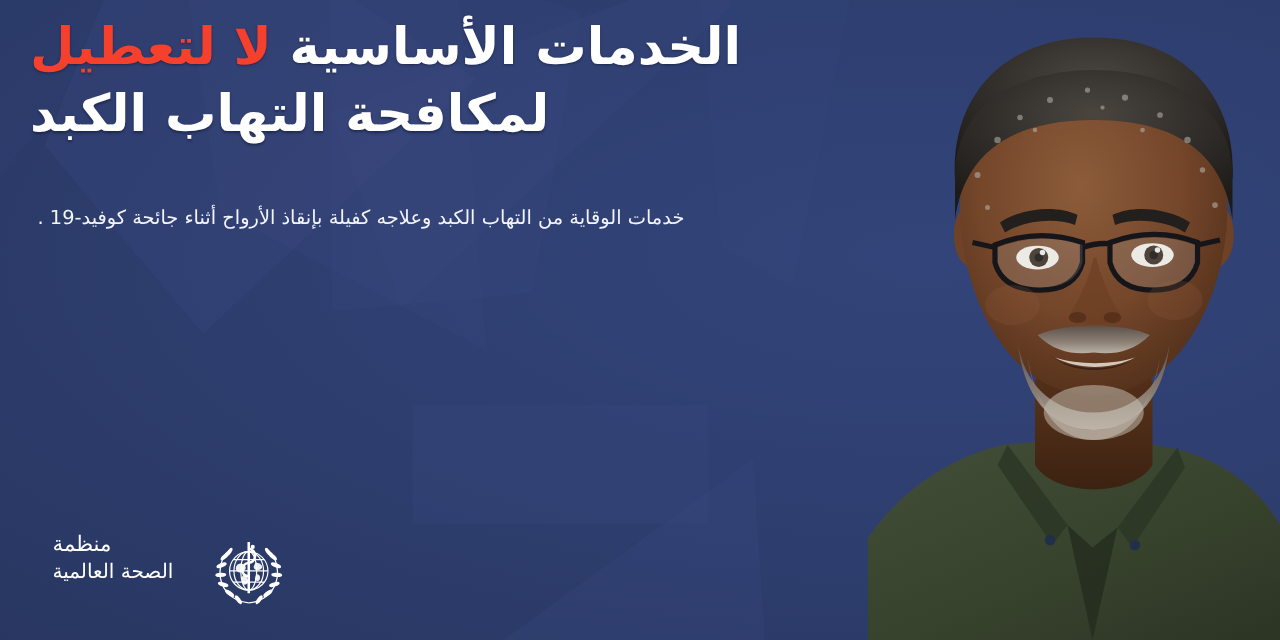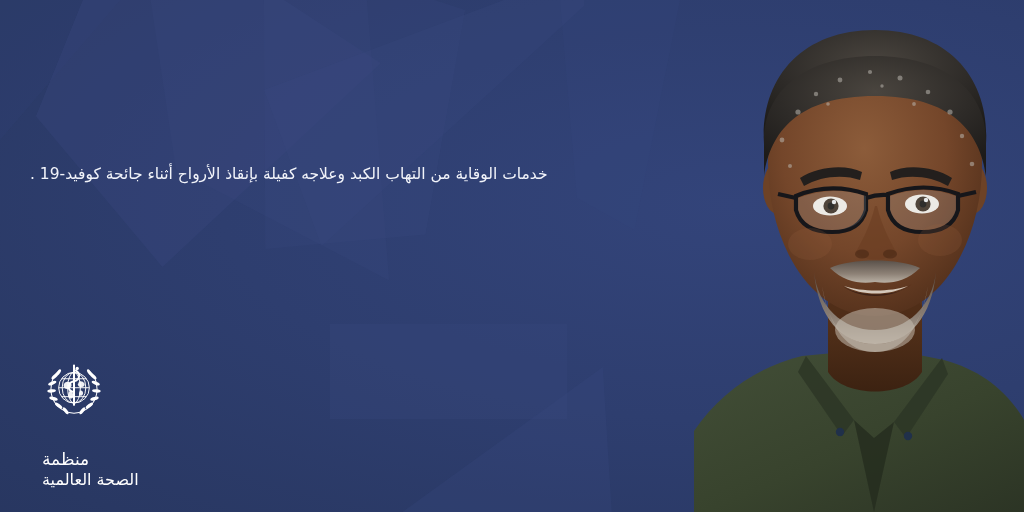--- a/index.html
+++ b/index.html
@@ -139,22 +139,22 @@
     unicode-bidi: embed;
     white-space: nowrap;
   }
 
   
   .who-logo {
     position: absolute;
     left: 42px;
     bottom: 22px;
     display: flex;
-    flex-direction: column;
-    align-items: flex-end;
+    flex-direction: row;
+    align-items: flex-start;
     gap: 28px;
     direction: rtl;
   }
   .who-emblem {
     width: 64px;
     height: 64px;
     flex: 0 0 auto;
   }
   .who-emblem svg { display: block; width: 100%; height: 100%; }
   .who-wordmark {
@@ -297,20 +297,24 @@
                C 238 306, 214 330, 181 330 C 148 330, 124 306, 120 272 Z" fill="url(#beardg)" opacity=".95"></path>
       <path d="M128 286 C 136 330, 154 352, 181 352 C 208 352, 226 330, 234 286
                C 228 326, 210 344, 181 344 C 152 344, 134 326, 128 286 Z" fill="#a89e92" opacity=".75"></path>
       <ellipse cx="181" cy="330" rx="40" ry="22" fill="#c4bcaf" opacity=".55"></ellipse>
 
       <ellipse cx="116" cy="244" rx="22" ry="16" fill="#9a6540" opacity=".18"></ellipse>
       <ellipse cx="246" cy="240" rx="22" ry="16" fill="#9a6540" opacity=".18"></ellipse>
     </svg>
   </div>
 
+  <div class="headline-block">
+    <p class="headline-line headline-line-1"><span class="hl-white">الخدمات الأساسية</span> <span class="hl-accent">لا لتعطيل</span></p>
+    <p class="headline-line headline-line-2">لمكافحة التهاب الكبد</p>
+  </div>
 
   <p class="subtitle">خدمات الوقاية من التهاب الكبد وعلاجه كفيلة بإنقاذ الأرواح أثناء جائحة كوفيد-19 .</p>
 
   <div class="who-logo">
     <div class="who-emblem">
       <svg viewBox="0 0 100 100" xmlns="http://www.w3.org/2000/svg" aria-hidden="true">
         <g fill="none" stroke="#ffffff" stroke-width="1.5">
 
           <circle cx="50" cy="48" r="24"></circle>
           <ellipse cx="50" cy="48" rx="10" ry="24"></ellipse>

